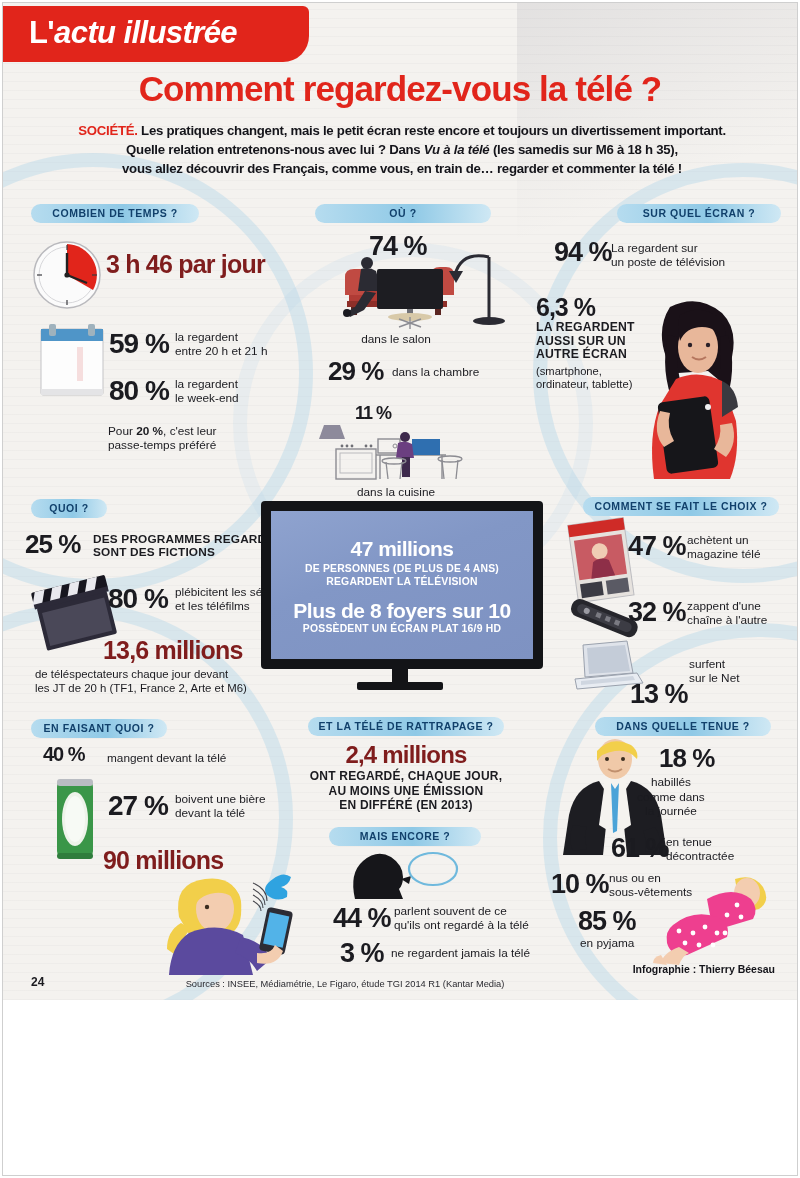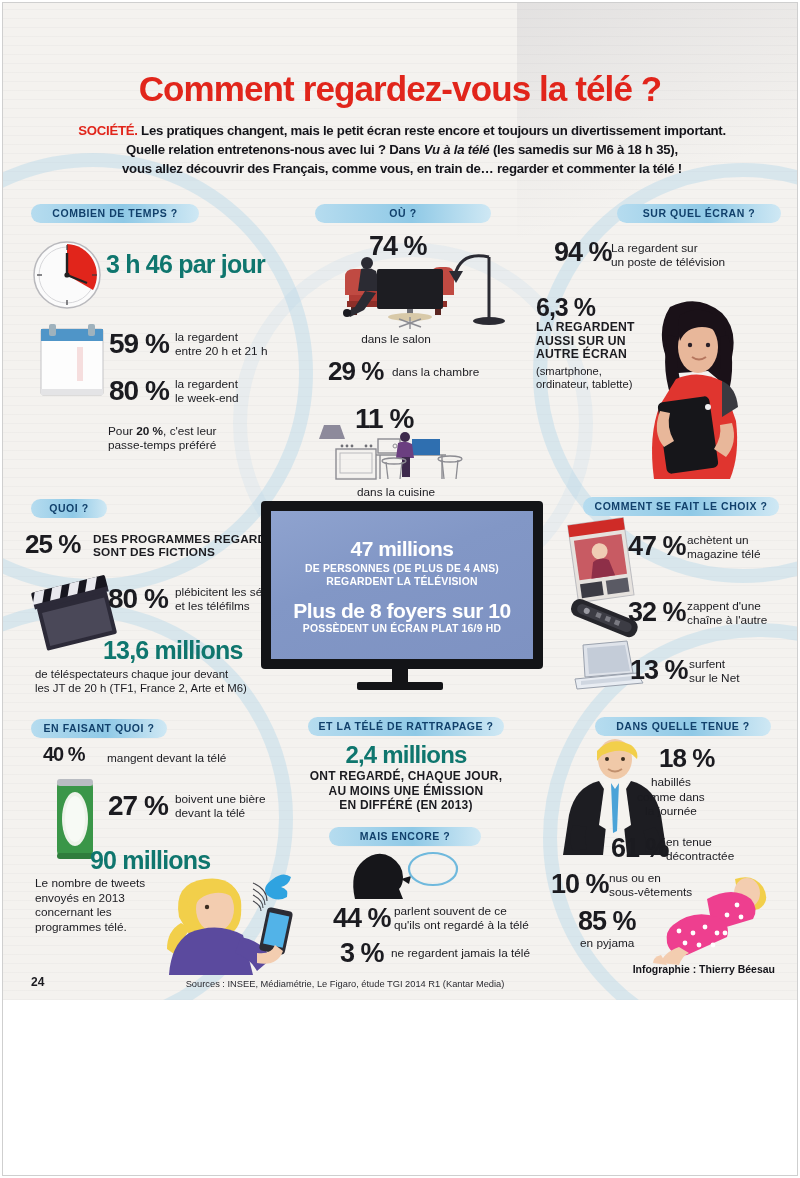--- a/index.html
+++ b/index.html
@@ -89,21 +89,21 @@
     border-radius: 10px;
     color: #11406b;
     font-size: 10.5px; font-weight: bold; letter-spacing: 0.55px;
     text-align: center;
     white-space: nowrap;
   }
 
   
   .pct { font-weight: bold; color: #1b1b20; letter-spacing: -1px; }
   .lbl { color: #1b1b20; line-height: 1.16; }
-  .red { color: #0f766e; font-weight: bold; letter-spacing: -0.8px; }
+  .red { color: #7f1d1d; font-weight: bold; letter-spacing: -0.8px; }
   .cap { font-weight: bold; text-transform: uppercase; letter-spacing: .2px; }
   .abs { position: absolute; }
 
   
   .icon { position: absolute; }
 
   
   .tvbox {
     position: absolute; left: 258px; top: 498px; width: 282px; height: 168px;
     background: #131417; border-radius: 4px; padding: 10px;
@@ -142,20 +142,23 @@
 <div id="page">
   <div class="scan-page">
     <div class="ghost"></div>
     <div class="ghost2"></div>
     <div class="circle c1"></div>
     <div class="circle c2"></div>
     <div class="circle c3"></div>
     <div class="circle c4"></div>
     <div class="circle c5"></div>
 
+    <div class="masthead">
+      <div class="logo"><span class="thin">L'</span><span>actu illustrée</span></div>
+    </div>
 
     <div class="title">Comment regardez-vous la télé ?</div>
     <div class="intro">
       <span class="societe">SOCIÉTÉ.</span><span> Les pratiques changent, mais le petit écran reste encore et toujours un divertissement important.</span><br>
       <span>Quelle relation entretenons-nous avec lui ? Dans </span><i>Vu à la télé</i><span> (les samedis sur M6 à 18 h 35),</span><br>
       <span>vous allez découvrir des Français, comme vous, en train de… regarder et commenter la télé !</span>
     </div>
 
     <div class="pill" style="left:28px; top:201px; width:168px;">COMBIEN DE TEMPS ?</div>
 
@@ -230,21 +233,21 @@
       <path d="M128 30 l14 0 l-7 12 z" fill="#2b2b33"></path>
       <line x1="168" y1="16" x2="168" y2="78" stroke="#2b2b33" stroke-width="3"></line>
       <ellipse cx="168" cy="80" rx="16" ry="4" fill="#2b2b33"></ellipse>
     </svg>
 
     <div class="abs lbl" style="left:318px; top:330px; width:150px; text-align:center; font-size:11.8px;">dans le salon</div>
 
     <div class="abs pct" style="left:325px; top:353px; font-size:26px;">29 %</div>
     <div class="abs lbl" style="left:389px; top:363px; font-size:11.8px;">dans la chambre</div>
 
-    <div class="abs pct" style="left:352px; top:400px; font-size:28px;">11 %</div>
+    <div class="abs pct" style="left:352px; top:400px; font-size:18px;">11 %</div>
 
     <svg class="icon" style="left:315px; top:418px;" width="150" height="62" viewBox="0 0 150 62">
       <path d="M6 4 h16 l5 14 h-26 z" fill="#8d8a9b"></path>
       <rect x="18" y="28" width="40" height="30" fill="none" stroke="#8c8c92" stroke-width="1.4"></rect>
       <rect x="22" y="32" width="32" height="20" fill="none" stroke="#b9b9bd" stroke-width="1"></rect>
       <circle cx="24" cy="25" r="1.4" fill="#6f6f75"></circle>
         <circle cx="29" cy="25" r="1.4" fill="#6f6f75"></circle>
         <circle cx="34" cy="25" r="1.4" fill="#6f6f75"></circle>
       <circle cx="48" cy="25" r="1.4" fill="#6f6f75"></circle>
         <circle cx="53" cy="25" r="1.4" fill="#6f6f75"></circle>
@@ -388,21 +391,21 @@
       <span>zappent d'une</span><br>
       <span>chaîne à l'autre</span>
     </div>
 
     <svg class="icon" style="left:566px; top:636px;" width="76" height="56" viewBox="0 0 76 56">
       <path d="M14 6 l44 -4 l6 32 l-48 4 z" fill="#dfe3ea" stroke="#9aa1ad"></path>
       <path d="M18 9 l38 -3 l5 26 l-41 3 z" fill="#c4ccd8"></path>
       <path d="M6 40 l62 -6 l6 10 l-66 6 z" fill="#e8ecf2" stroke="#9aa1ad"></path>
       <path d="M12 42 l52 -5 l2 4 l-54 5 z" fill="#cfd6e0"></path>
     </svg>
-    <div class="abs pct" style="left:627px; top:652px; font-size:27px;">13 %</div>
+    <div class="abs pct" style="left:627px; top:676px; font-size:27px;">13 %</div>
     <div class="abs lbl" style="left:686px; top:655px; font-size:11.8px;">
       <span>surfent</span><br>
       <span>sur le Net</span>
     </div>
 
     <div class="pill" style="left:28px; top:716px; width:136px;">EN FAISANT QUOI ?</div>
 
     <div class="abs pct" style="left:40px; top:740px; font-size:20px;">40 %</div>
     <div class="abs lbl" style="left:104px; top:749px; font-size:11.8px;">mangent devant la télé</div>
 
@@ -413,27 +416,21 @@
       <ellipse cx="26" cy="44" rx="10" ry="23" fill="#f7faf5"></ellipse>
       <rect x="8" y="78" width="36" height="6" rx="3" fill="#2f7d3c"></rect>
     </svg>
 
     <div class="abs pct" style="left:105px; top:787px; font-size:28px;">27 %</div>
     <div class="abs lbl" style="left:172px; top:790px; font-size:11.8px;">
       <span>boivent une bière</span><br>
       <span>devant la télé</span>
     </div>
 
-    <div class="abs red" style="left:87px; top:843px; font-size:25px;">90 millions</div>
-    <div class="abs lbl" style="left:32px; top:873px; font-size:11.8px; line-height:14.5px;">
-      <span>Le nombre de tweets</span><br>
-      <span>envoyés en 2013</span><br>
-      <span>concernant les</span><br>
-      <span>programmes télé.</span>
-    </div>
+    <div class="abs red" style="left:100px; top:843px; font-size:25px;">90 millions</div>
 
     <svg class="icon" style="left:150px; top:862px;" width="160" height="110" viewBox="0 0 160 110">
       <path d="M26 52 q-6 -34 26 -38 q32 -4 36 26 q2 22 -12 30 l-36 6 z" fill="#f2cf4a"></path>
       <ellipse cx="62" cy="44" rx="19" ry="23" fill="#f3cdb0"></ellipse>
       <path d="M34 30 q14 -22 40 -12 q16 8 14 26 q-8 -18 -26 -16 q-18 2 -22 18 q-8 -8 -6 -16 z" fill="#f2cf4a"></path>
       <path d="M28 58 q-14 8 -14 26 l14 10 q0 -22 10 -30 z" fill="#f2cf4a"></path>
       <circle cx="54" cy="42" r="2.2" fill="#3a2d20"></circle>
       <path d="M36 68 q28 -12 54 2 l10 40 h-84 q2 -30 20 -42 z" fill="#5b4a9e"></path>
       <path d="M88 72 q22 4 30 22 l-14 12 q-8 -14 -22 -18 z" fill="#5b4a9e"></path>
       <rect x="110" y="44" width="26" height="44" rx="4" fill="#2c2c34" transform="rotate(12 123 66)"></rect>

